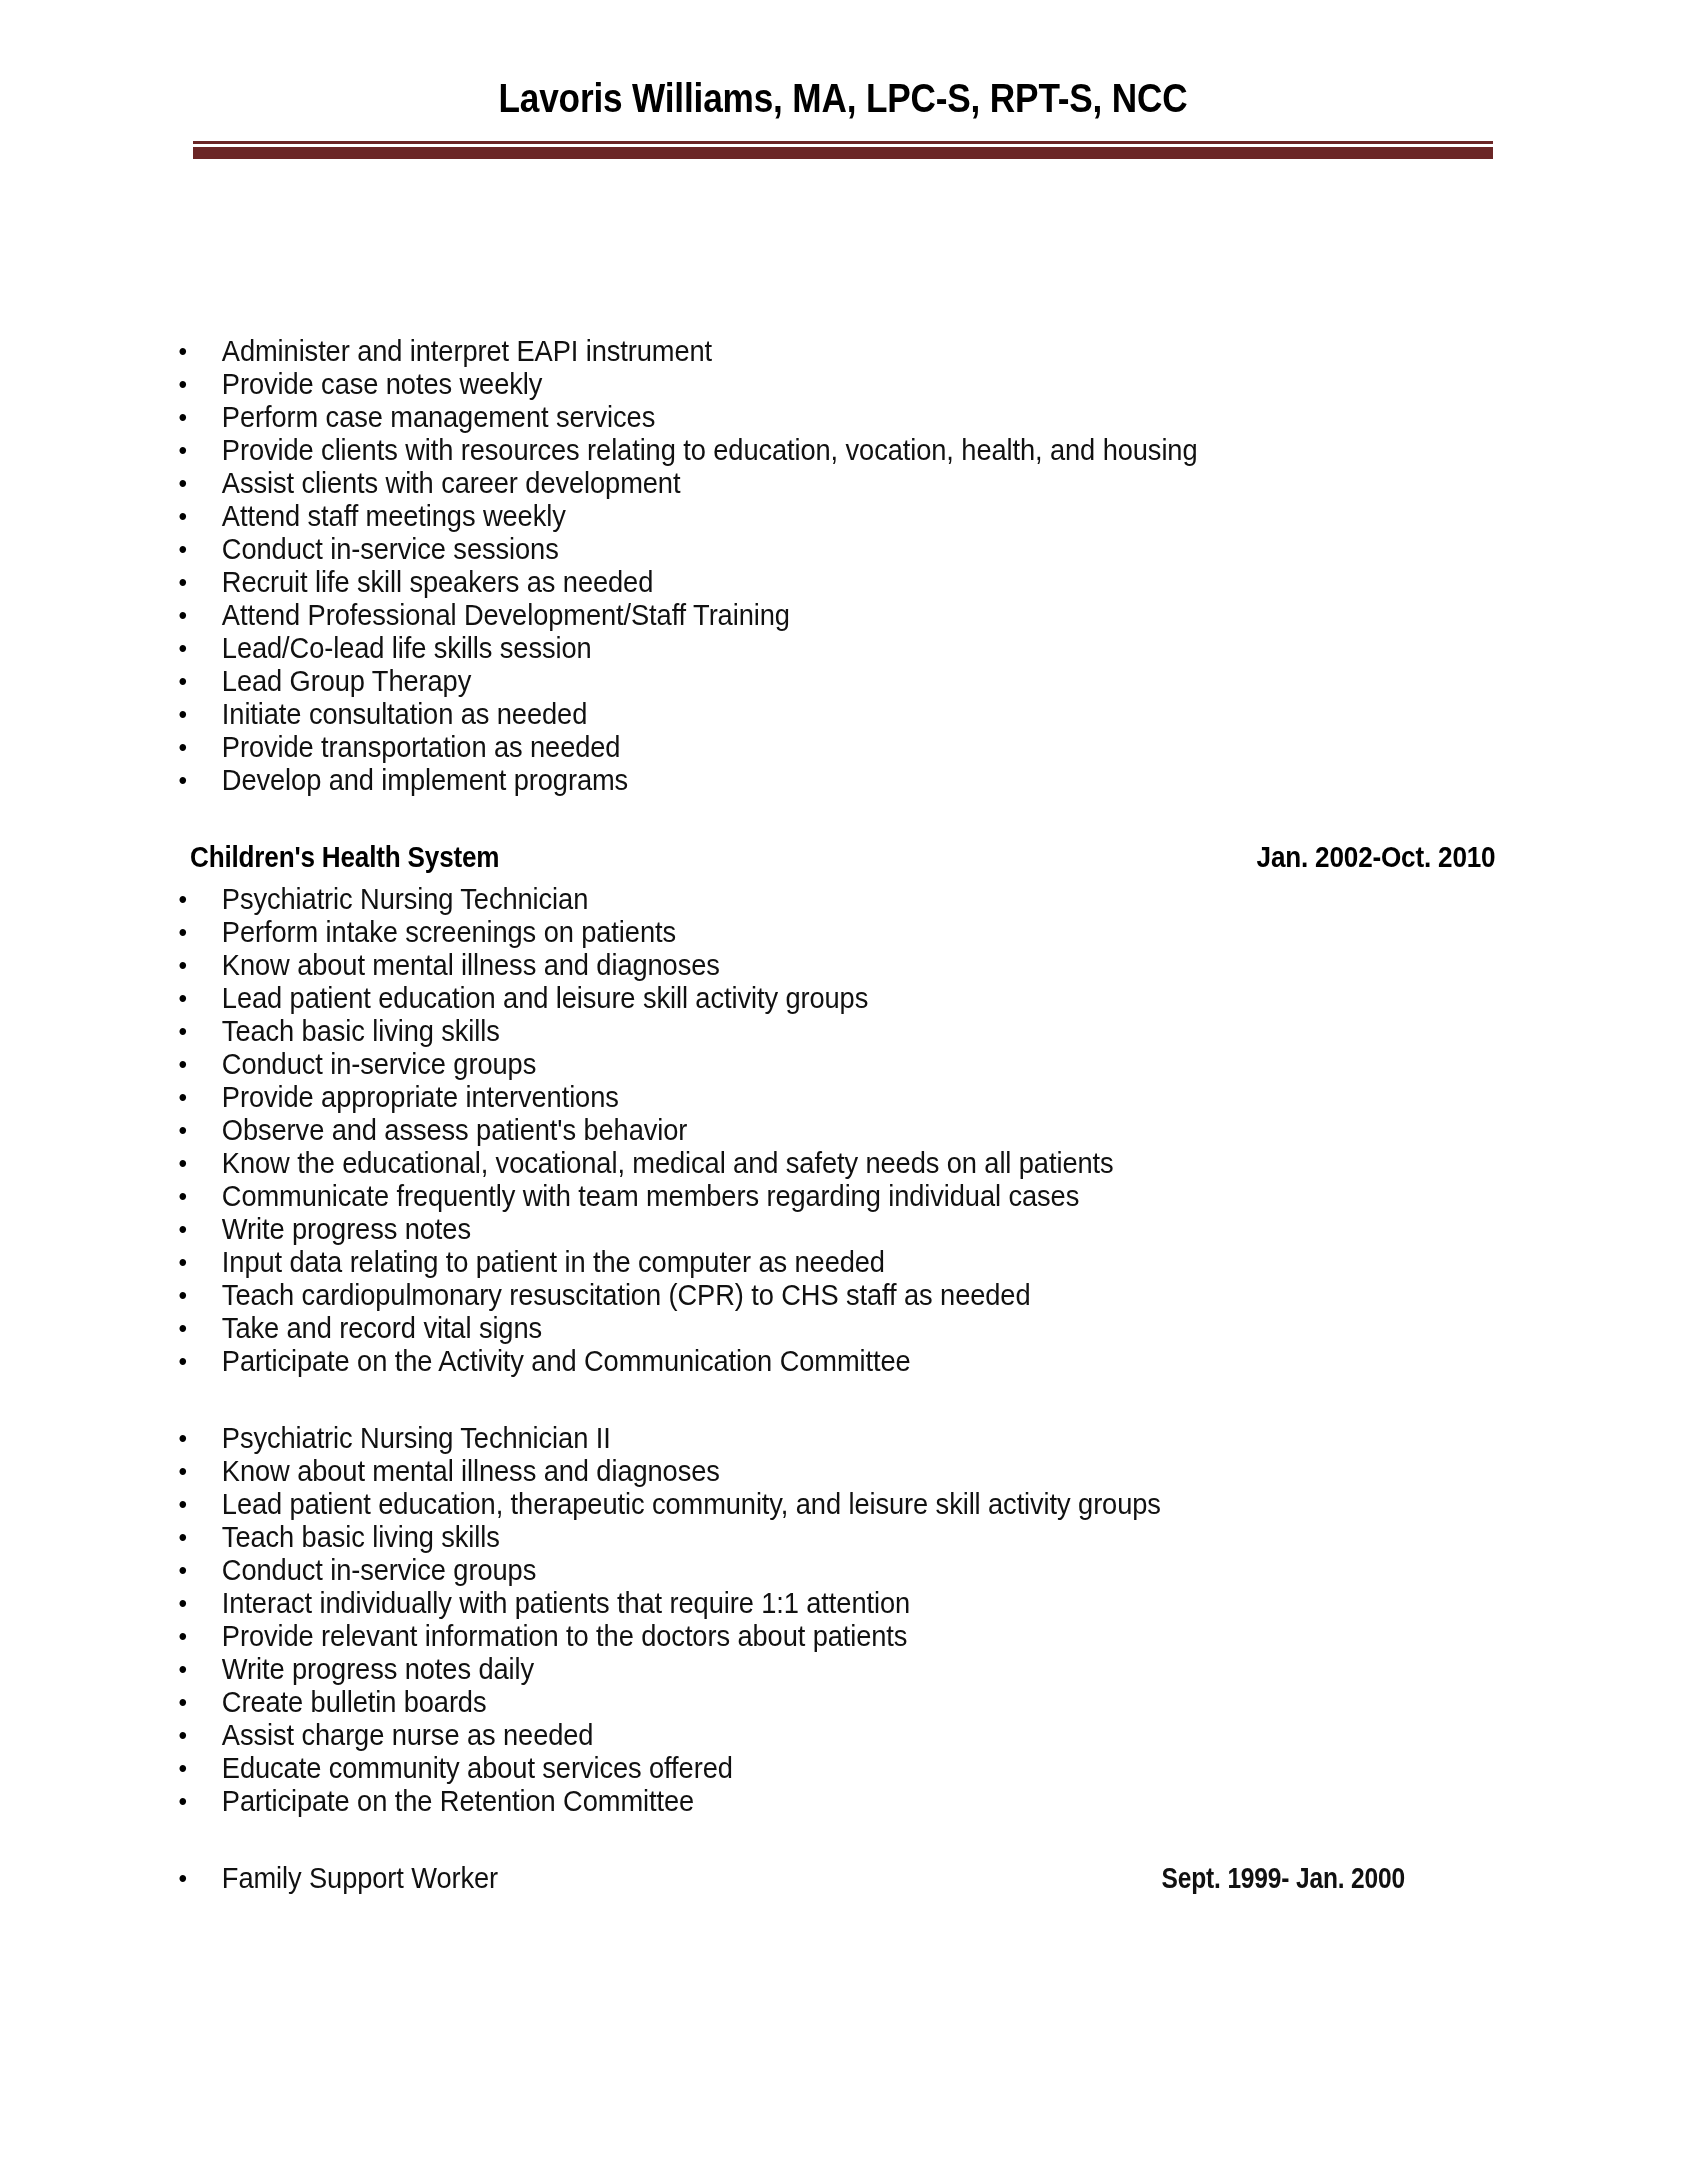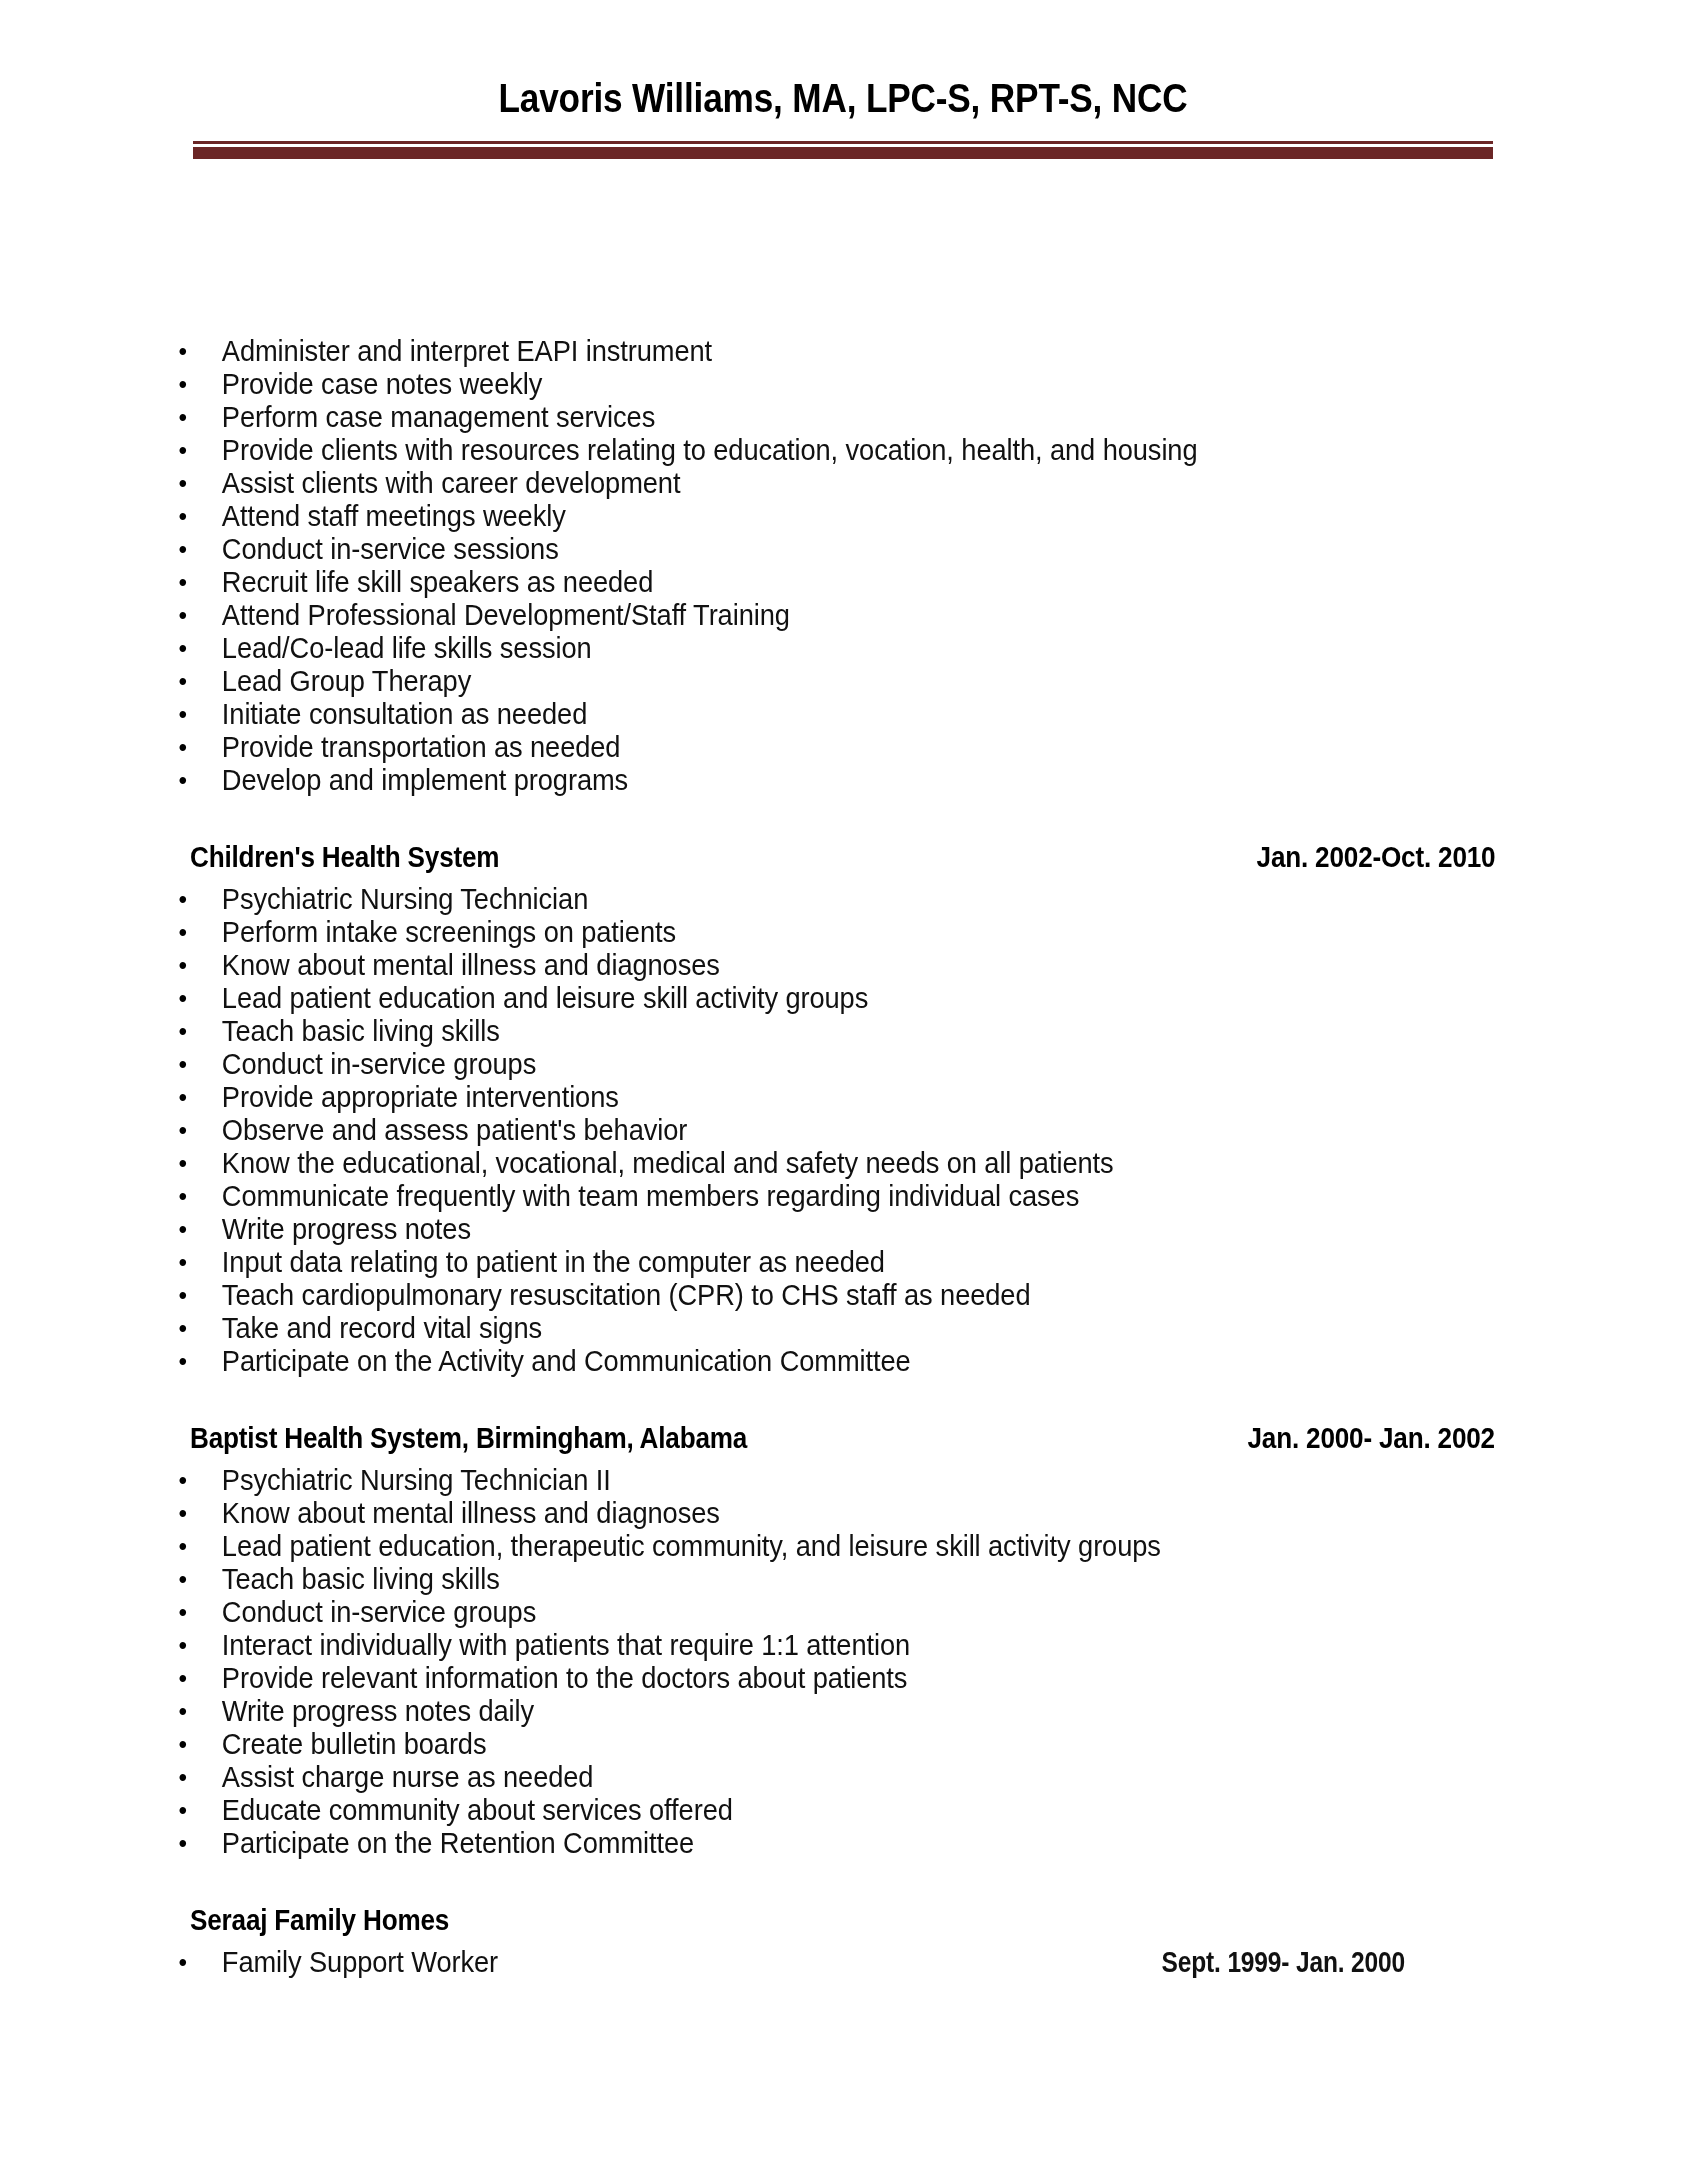--- a/index.html
+++ b/index.html
@@ -215,44 +215,36 @@
         <li class="bullet-item"><span class="bullet-dot">•</span><span>Communicate frequently with team members regarding individual cases</span></li>
         <li class="bullet-item"><span class="bullet-dot">•</span><span>Write progress notes</span></li>
         <li class="bullet-item"><span class="bullet-dot">•</span><span>Input data relating to patient in the computer as needed</span></li>
         <li class="bullet-item"><span class="bullet-dot">•</span><span>Teach cardiopulmonary resuscitation (CPR) to CHS staff as needed</span></li>
         <li class="bullet-item"><span class="bullet-dot">•</span><span>Take and record vital signs</span></li>
         <li class="bullet-item"><span class="bullet-dot">•</span><span>Participate on the Activity and Communication Committee</span></li>
       </ul>
 
     <div class="gap-md"></div>
 
-    <div class="section-head">
-      <span class="section-title">Baptist Health System, Birmingham, Alabama</span>
-      <span class="section-date">Jan. 2000- Jan. 2002</span>
-    </div>
     <ul class="bullet-list" id="list-2">
         <li class="bullet-item"><span class="bullet-dot">•</span><span>Psychiatric Nursing Technician II</span></li>
         <li class="bullet-item"><span class="bullet-dot">•</span><span>Know about mental illness and diagnoses</span></li>
         <li class="bullet-item"><span class="bullet-dot">•</span><span>Lead patient education, therapeutic community, and leisure skill activity groups</span></li>
         <li class="bullet-item"><span class="bullet-dot">•</span><span>Teach basic living skills</span></li>
         <li class="bullet-item"><span class="bullet-dot">•</span><span>Conduct in-service groups</span></li>
         <li class="bullet-item"><span class="bullet-dot">•</span><span>Interact individually with patients that require 1:1 attention</span></li>
         <li class="bullet-item"><span class="bullet-dot">•</span><span>Provide relevant information to the doctors about patients</span></li>
         <li class="bullet-item"><span class="bullet-dot">•</span><span>Write progress notes daily</span></li>
         <li class="bullet-item"><span class="bullet-dot">•</span><span>Create bulletin boards</span></li>
         <li class="bullet-item"><span class="bullet-dot">•</span><span>Assist charge nurse as needed</span></li>
         <li class="bullet-item"><span class="bullet-dot">•</span><span>Educate community about services offered</span></li>
         <li class="bullet-item"><span class="bullet-dot">•</span><span>Participate on the Retention Committee</span></li>
       </ul>
 
     <div class="gap-md"></div>
 
-    <div class="section-head">
-      <span class="section-title">Seraaj Family Homes</span>
-      <span class="section-date"></span>
-    </div>
     <ul class="bullet-list" id="list-3">
         <li class="bullet-item with-date"><span class="bullet-dot">•</span><span>Family Support Worker</span><span class="inline-date">Sept. 1999- Jan. 2000</span></li>
       </ul>
 
   </div>
 </div>
 
 
 </body></html>

